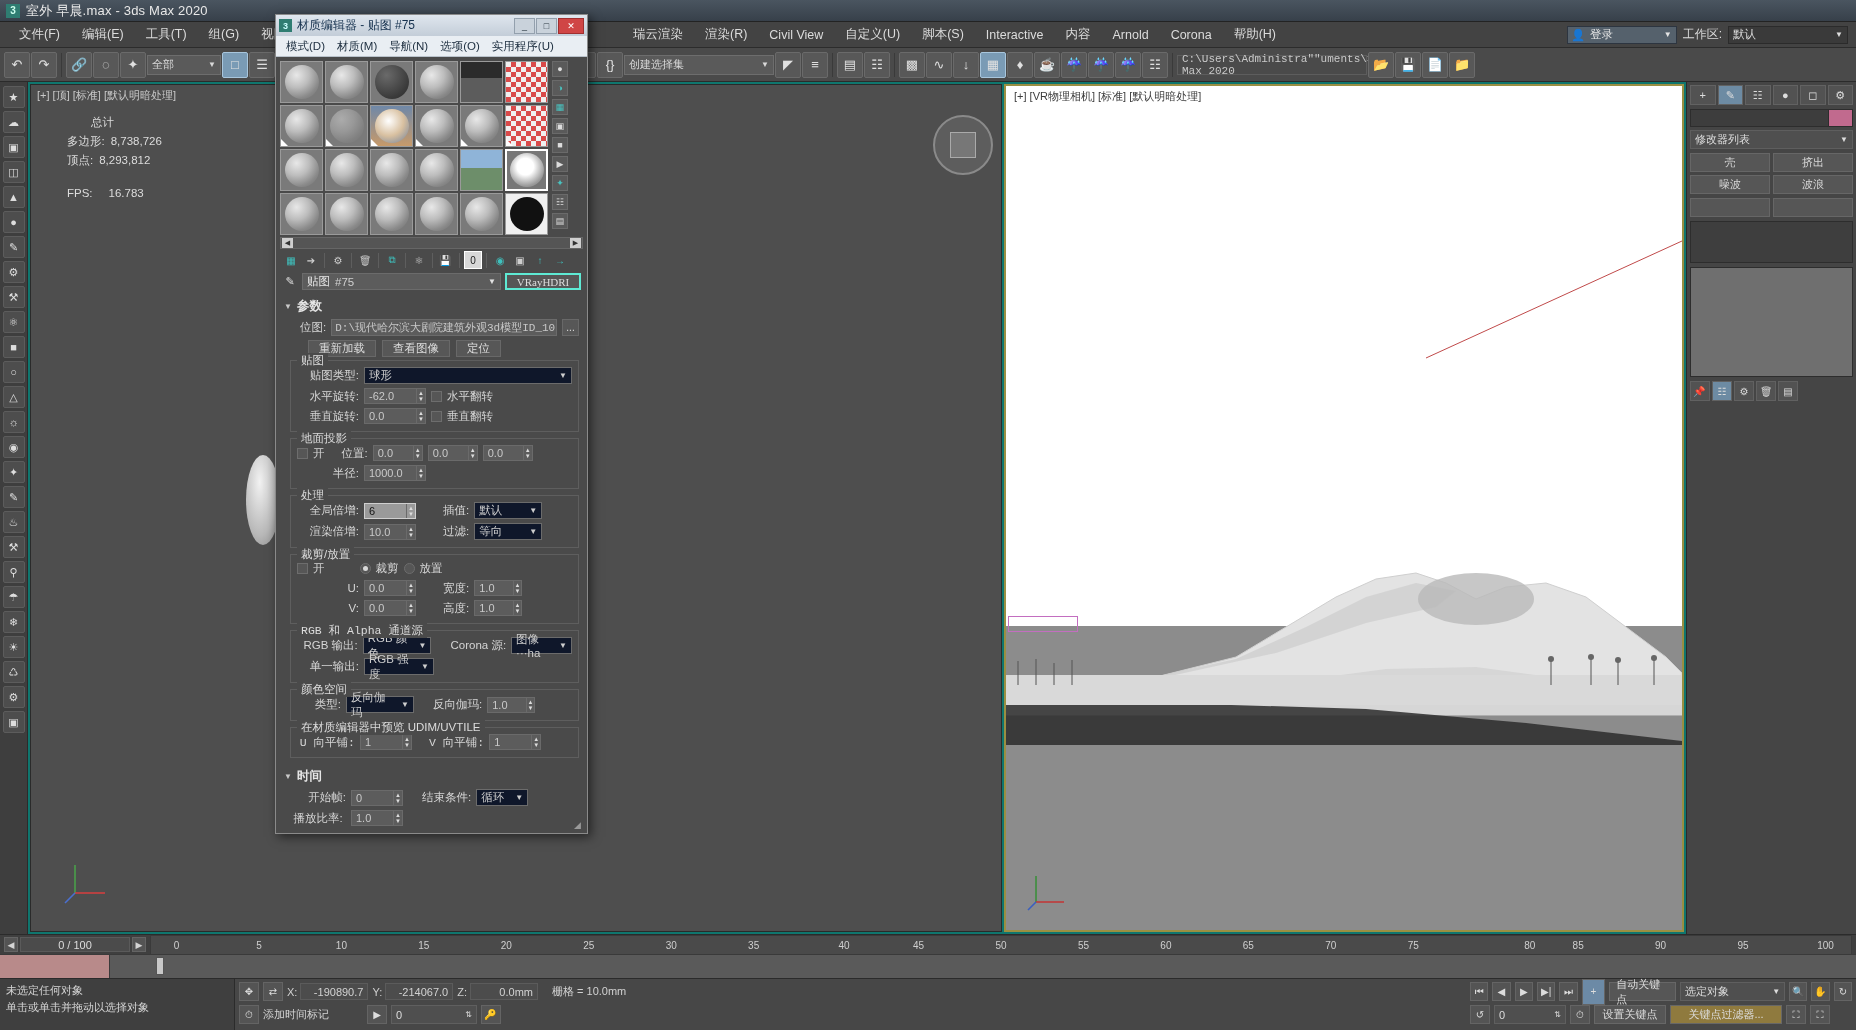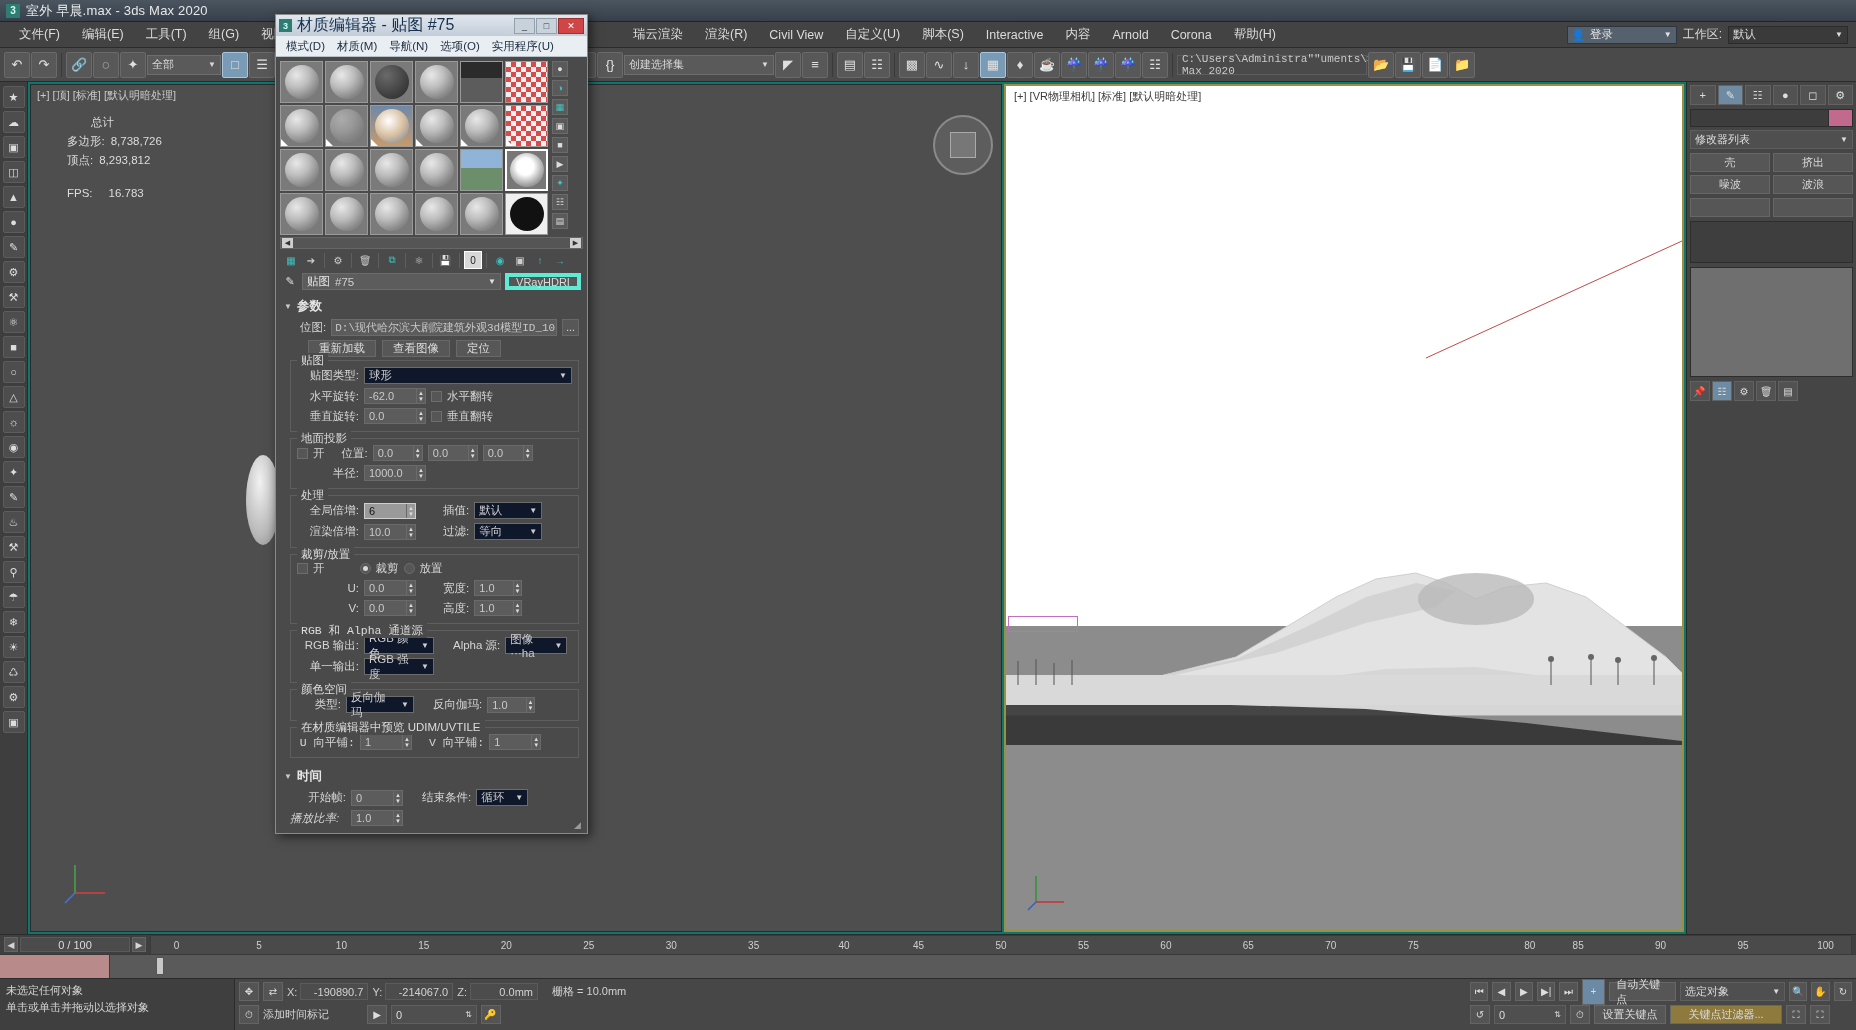--- a/index.html
+++ b/index.html
@@ -131,21 +131,21 @@
   .sel-drop .caret{margin-left:auto;font-size:8px;}
 
   
   .dlg { position:absolute; left:275px; top:14px; width:313px; height:820px;
     background:#4a4a4a; border:1px solid #8a8a8a; box-shadow:3px 3px 10px rgba(0,0,0,.55);
     display:flex; flex-direction:column; z-index:50; }
   .dlg-title{height:21px;background:linear-gradient(#dfe6ee,#c3cdd8);display:flex;align-items:center;
     padding:0 3px;flex:0 0 21px;}
   .dlg-title .ico{width:13px;height:13px;background:#2f7d72;color:#cff;font-size:9px;
     display:flex;align-items:center;justify-content:center;margin-right:5px;font-weight:bold;}
-  .dlg-title .txt{font-size:16px;color:#15314e;}
+  .dlg-title .txt{font-size:12px;color:#15314e;}
   .dlg-wbtns{margin-left:auto;display:flex;gap:1px;}
   .wbtn{width:21px;height:16px;background:#c9d2db;border:1px solid #93a0ad;display:flex;
     align-items:center;justify-content:center;font-size:9px;color:#28343f;}
   .wbtn.close{background:#d04545;border-color:#a02f2f;color:#fff;width:26px;}
   .dlg-menu{height:21px;background:#e9eef3;display:flex;align-items:center;padding-left:4px;flex:0 0 21px;
     border-bottom:1px solid #b9c2cb;}
   .dlg-menu .mi{font-size:11.5px;color:#203142;padding:2px 6px;}
   .dlg-body{flex:1;overflow:hidden;background:#4a4a4a;display:flex;flex-direction:column;}
 
   
@@ -178,22 +178,22 @@
     justify-content:center;font-size:10px;color:#cfcfcf;}
   .me-tb.teal{color:#3fc0bd;}
   .me-tb.act{background:#d8d8d8;color:#222;border:1px solid #fff;}
   .me-sep{width:1px;height:15px;background:#5e5e5e;margin:0 2px;}
 
   .name-row{display:flex;align-items:center;gap:4px;padding:2px 6px 4px 6px;}
   .eyedrop{width:16px;height:16px;display:flex;align-items:center;justify-content:center;font-size:11px;color:#ddd;}
   .name-fld{flex:1;height:17px;background:#5c5c5c;border:1px solid #6b6b6b;display:flex;align-items:center;
     padding:0 4px;font-size:11.5px;color:#e2e2e2;}
   .name-fld .caret{margin-left:auto;font-size:8px;}
-  .type-btn{width:76px;height:17px;background:#565656;border:4px solid #5eead4;display:flex;
-    align-items:center;justify-content:center;font-size:11px;color:#dcdcdc;}
+  .type-btn{width:76px;height:17px;background:#565656;border:2px solid #5eead4;display:flex;
+    align-items:center;justify-content:center;font-size:11px;color:#dcdcdc;font-family:Liberation Serif, serif;}
 
   
   .scroll-area{flex:1;overflow:hidden;padding:0 4px 0 6px;}
   .rollout-hdr{display:flex;align-items:center;gap:5px;padding:4px 0 4px 2px;font-size:12.5px;
     font-weight:bold;color:#e6e6e6;}
   .tri{font-size:8px;color:#c9c9c9;}
   .grp{border:1px solid #5e5e5e;margin:3px 4px 6px 8px;padding:6px 6px 7px 6px;position:relative;}
   .grp > .gtitle{position:absolute;top:-8px;left:6px;background:#4a4a4a;padding:0 4px;font-size:11.5px;color:#dcdcdc;}
   .row{display:flex;align-items:center;gap:5px;margin-bottom:4px;font-size:11.5px;color:#d8d8d8;}
   .row:last-child{margin-bottom:0;}
@@ -875,21 +875,21 @@
       </div>
 
       <div class="grp">
         <div class="gtitle" style="font-family:'Liberation Mono',monospace;">RGB 和 Alpha 通道源</div>
         <div class="row">
           <span class="lbl" style="width:62px;text-align:right;">RGB 输出:</span>
           <span class="dd" style="width:70px;">
             <span>RGB 颜色</span>
             <span class="caret">▼</span>
           </span>
-          <span class="lbl" style="margin-left:14px;">Alpha 源:</span>
+          <span class="lbl" style="margin-left:14px;">Corona 源:</span>
           <span class="dd" style="width:62px;">
             <span>图像···ha</span>
             <span class="caret">▼</span>
           </span>
         </div>
         <div class="row">
           <span class="lbl" style="width:62px;text-align:right;">单一输出:</span>
           <span class="dd" style="width:70px;">
             <span>RGB 强度</span>
             <span class="caret">▼</span>
@@ -940,21 +940,21 @@
             <input readonly="" value="0" style="">
             <span class="arrows">▲<br>▼</span>
           </span>
           <span class="lbl" style="margin-left:14px;">结束条件:</span>
           <span class="dd" style="width:52px;">
             <span>循环</span>
             <span class="caret">▼</span>
           </span>
         </div>
         <div class="row">
-          <span class="lbl" style="width:56px;text-align:left;font-style:italic;">播放比率:</span>
+          <span class="lbl" style="width:56px;text-align:center;">播放比率:</span>
           <span class="spin" style="width:52px;">
             <input readonly="" value="1.0" style="">
             <span class="arrows">▲<br>▼</span>
           </span>
         </div>
       </div>
     </div>
   </div>
   <div class="dlg-resize">◢</div>
 </div>

